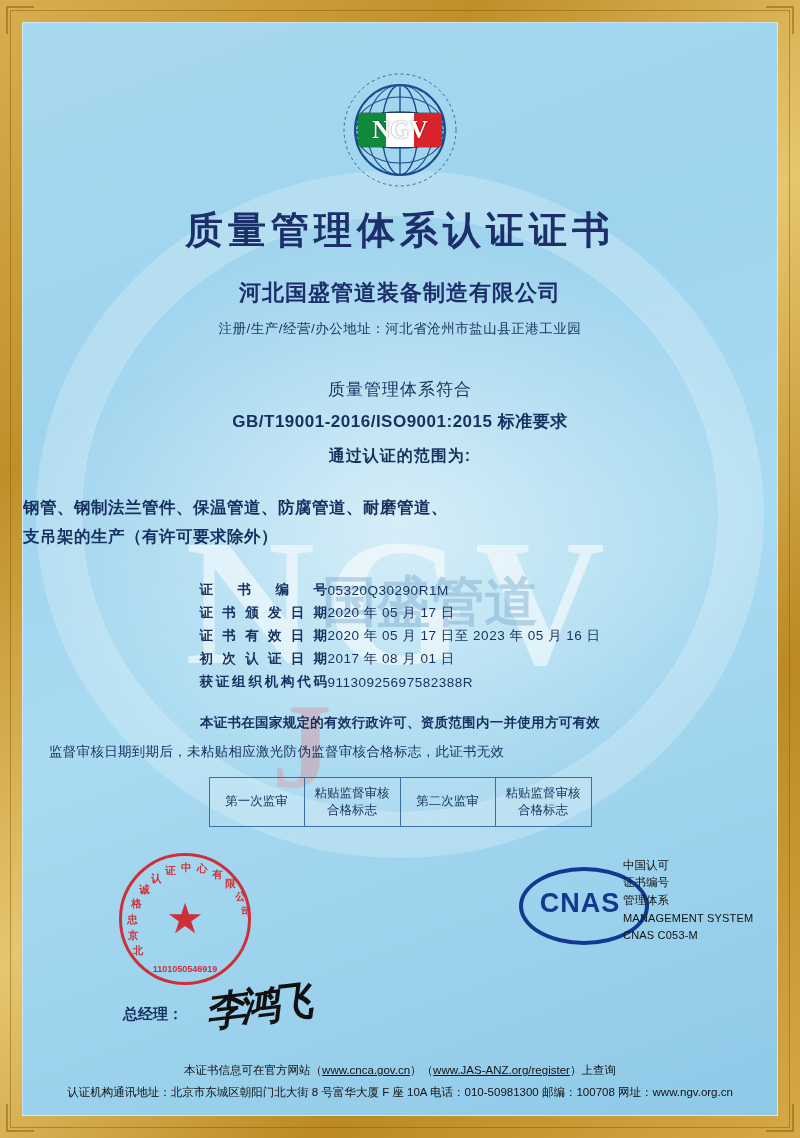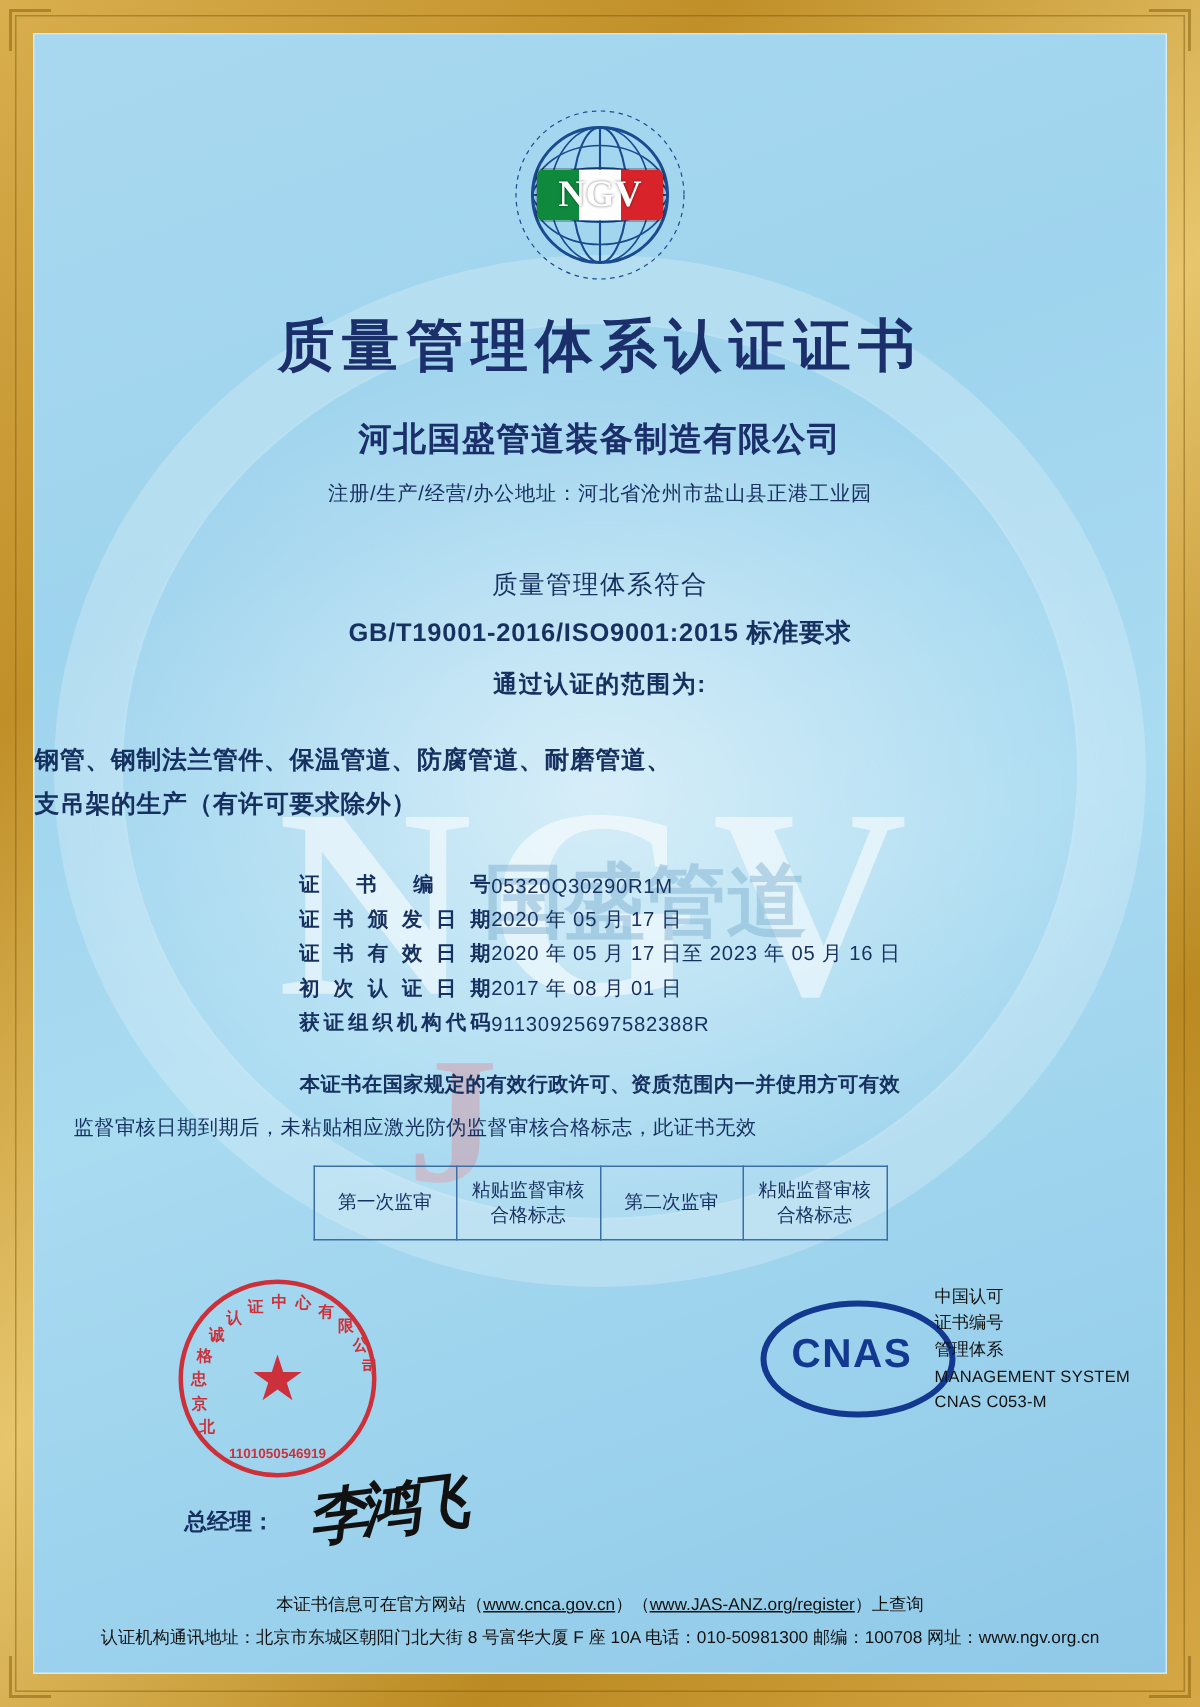--- a/index.html
+++ b/index.html
@@ -382,21 +382,21 @@
     width: 100%;
     text-align: center;
     font-size: 8.5px;
     font-weight: bold;
     color: #1b3f94;
     letter-spacing: 0.5px;
   }
 
   .cnas {
     position: absolute;
-    left: 484px;
+    left: 496px;
     top: 10px;
     width: 122px;
     height: 72px;
   }
   .cnas .cnas-oval {
     position: absolute;
     left: 0; top: 0;
     width: 122px;
     height: 70px;
     border-radius: 50%;

